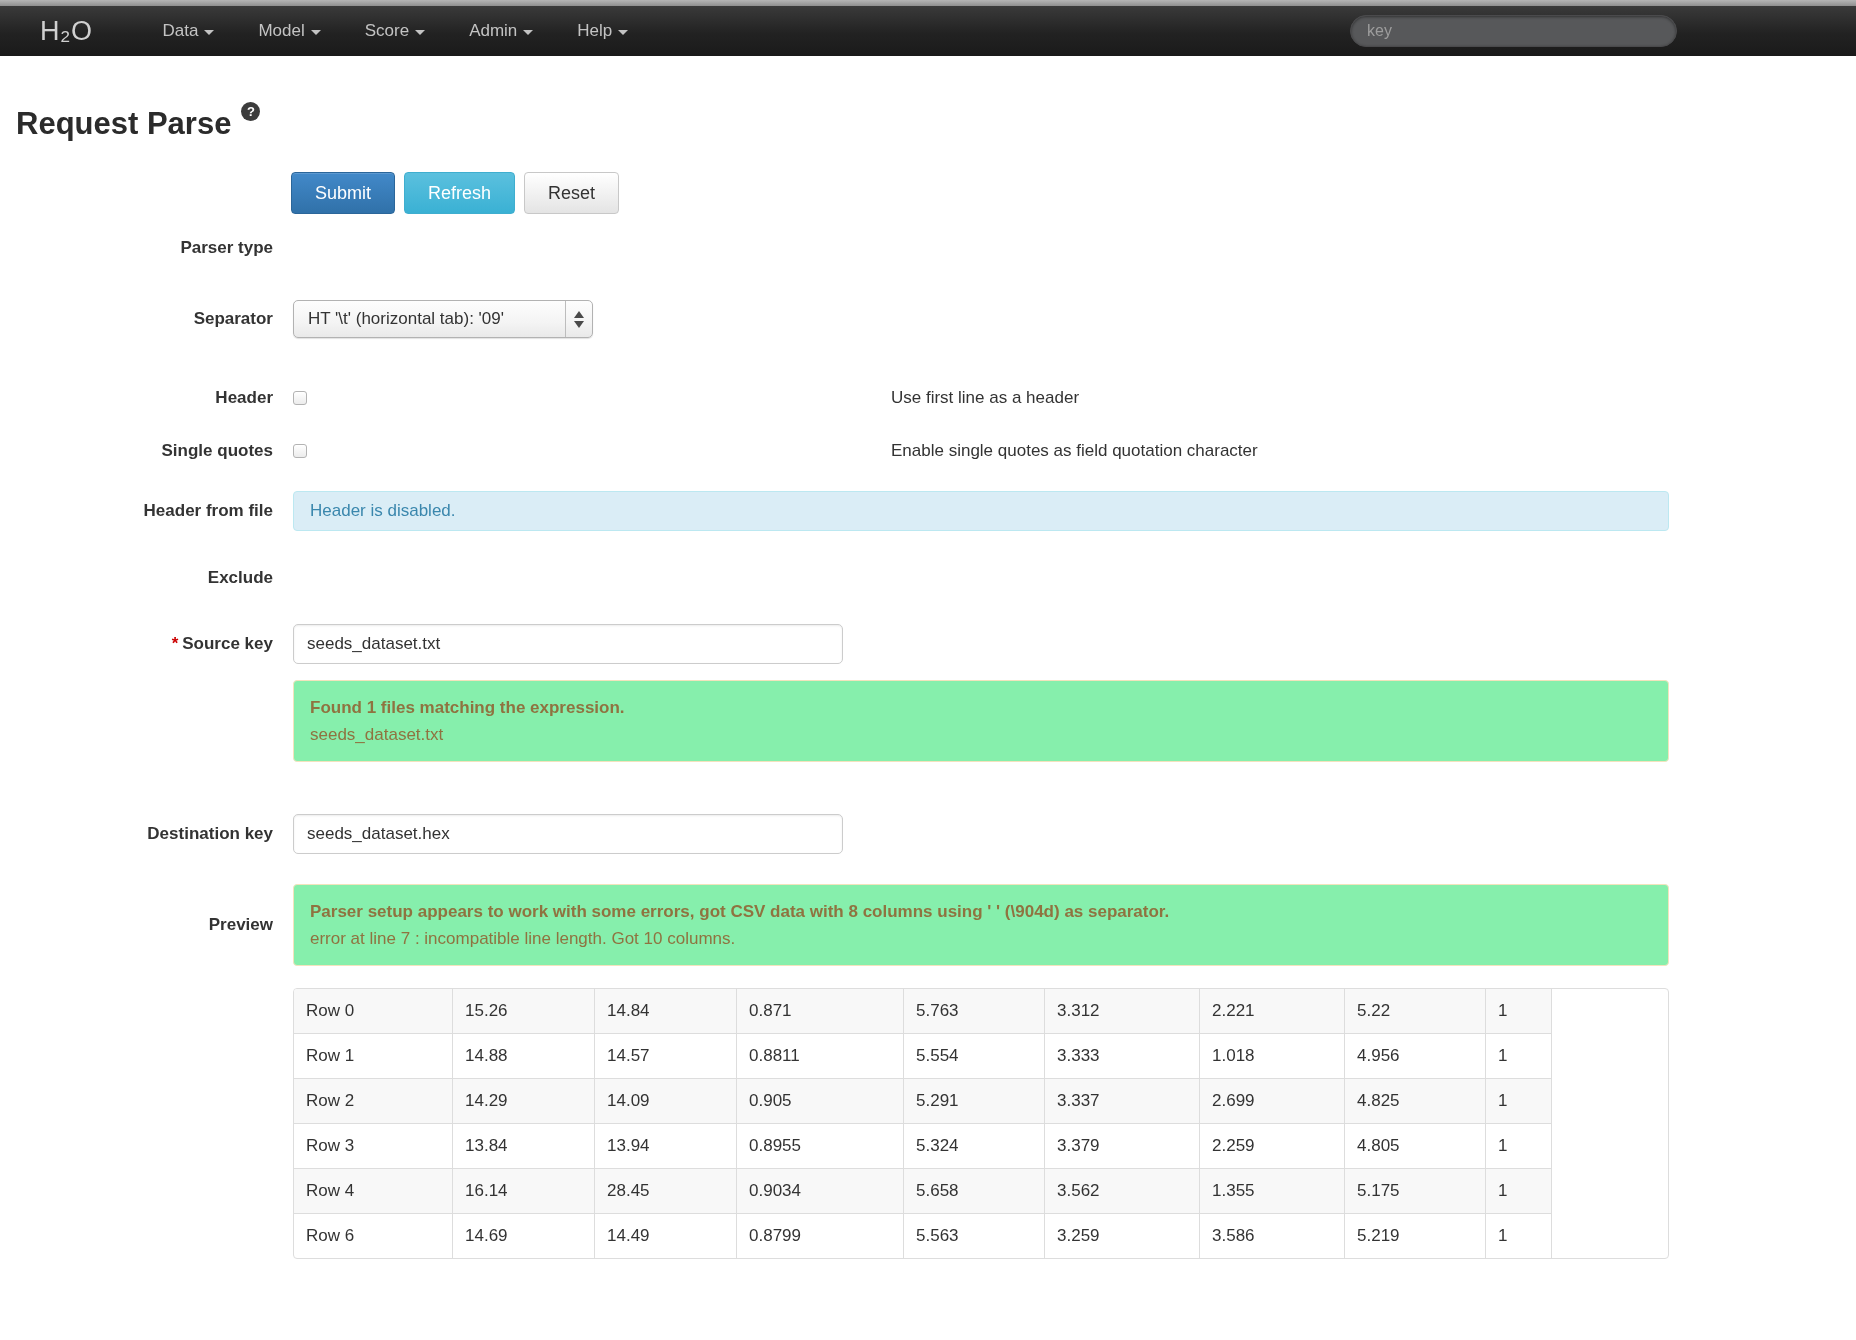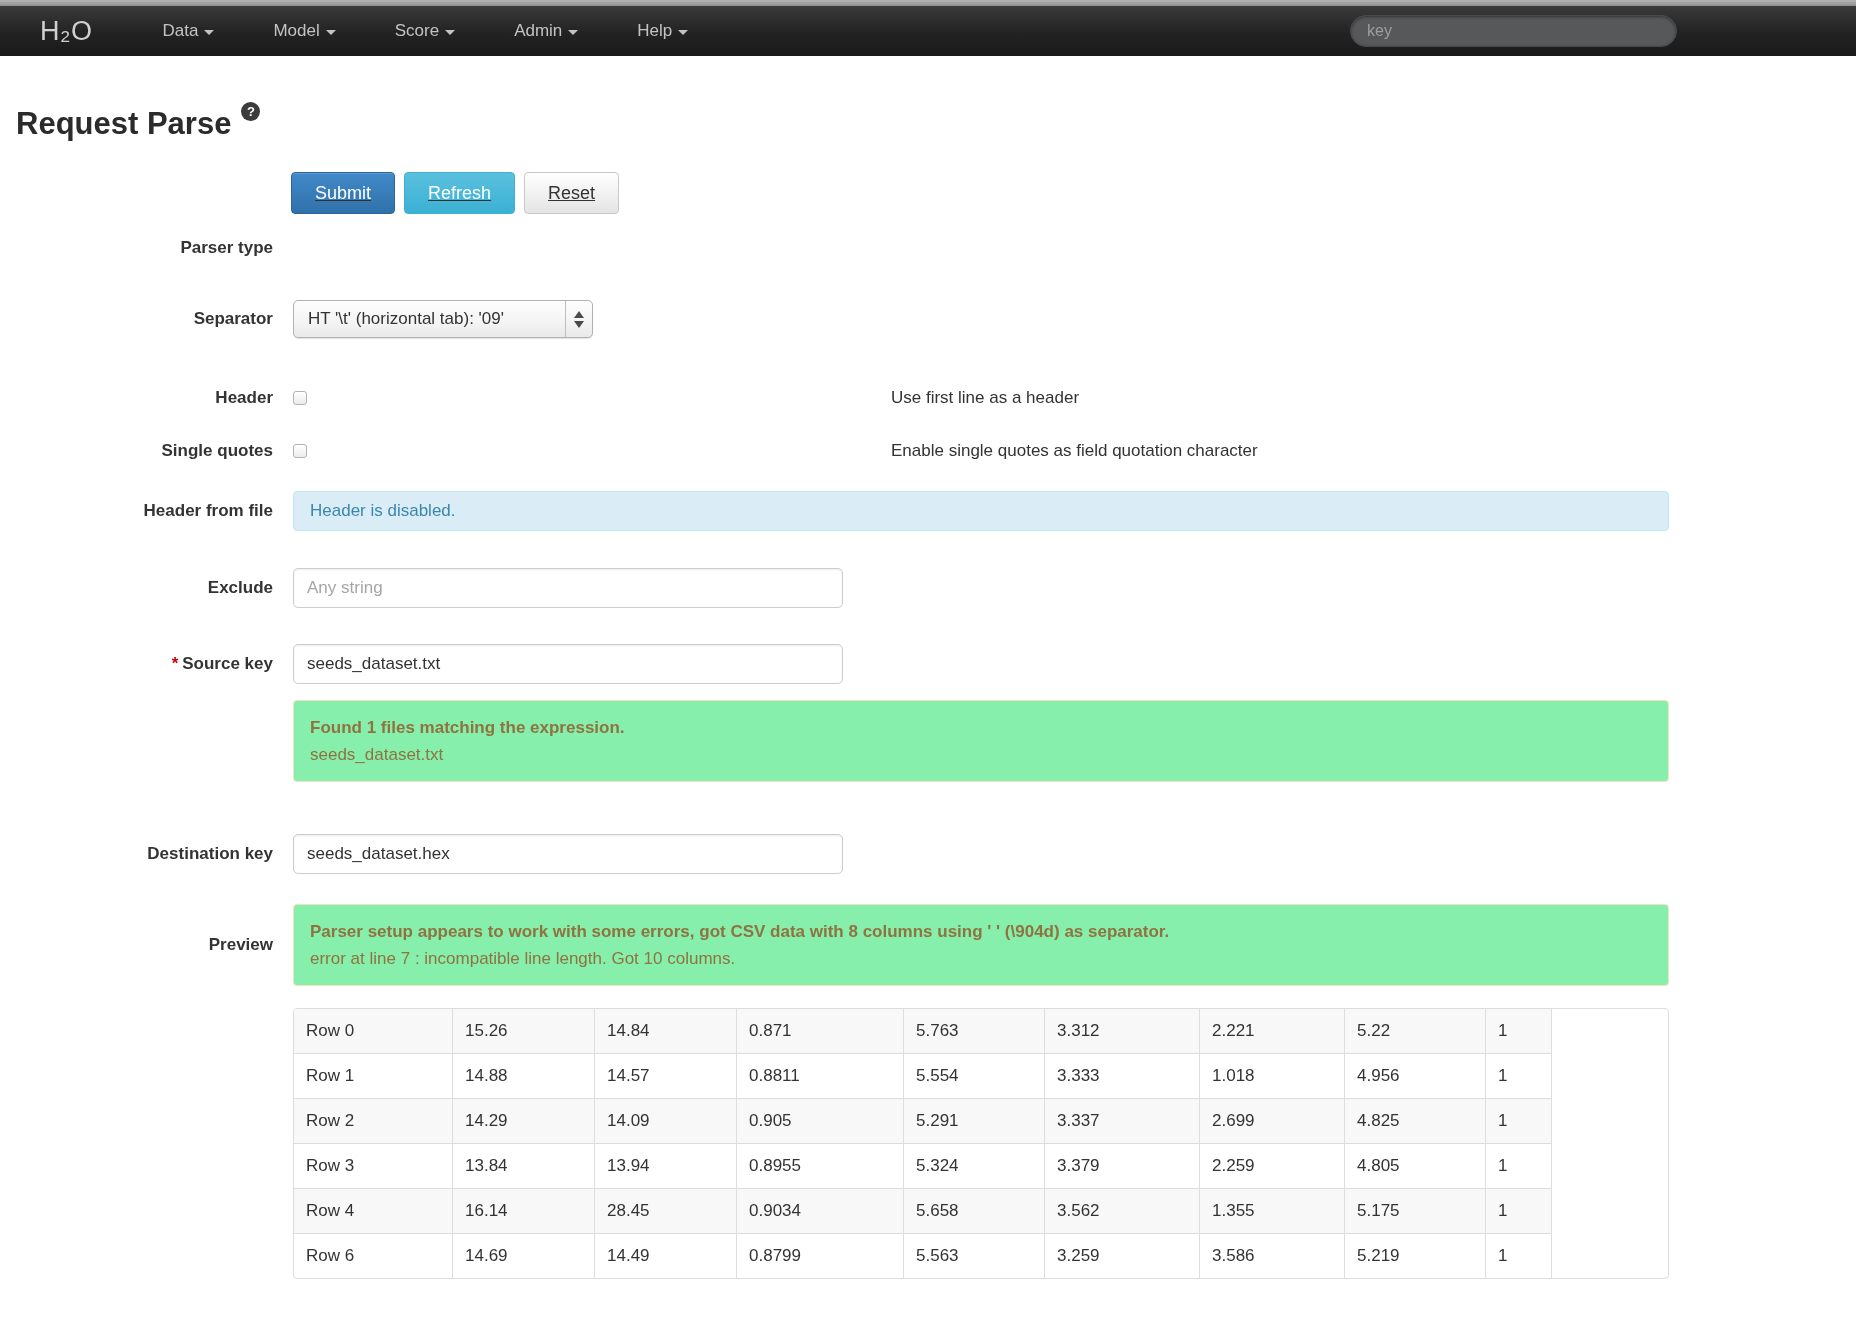--- a/index.html
+++ b/index.html
@@ -6,41 +6,41 @@
   html,body { width:1856px; height:1340px; overflow:hidden; background:#fff;
               font-family:"Liberation Sans", sans-serif; color:#333; }
 
   
   .top-strip { height:6px; background:linear-gradient(180deg,#b5b5b5,#8f8f8f); }
 
   
   .navbar { height:50px; background:linear-gradient(180deg,#3a3a3a 0%,#222 55%,#1a1a1a 100%);
             display:flex; align-items:center; position:relative; }
   .brand { color:#d0d0d0; font-size:27px; margin-left:40px; letter-spacing:.5px; }
-  .nav-menu { list-style:none; display:flex; margin-left:48px;gap:15px; }
+  .nav-menu { list-style:none; display:flex; margin-left:48px; }
   .nav-menu li { color:#c3c3c3; font-size:17px; padding:0 22px; cursor:pointer;
                  display:flex; align-items:center; height:50px; }
   .caret { display:inline-block; width:0; height:0; margin-left:6px; margin-top:2px;
            border-left:5px solid transparent; border-right:5px solid transparent;
            border-top:5px solid #c3c3c3; }
   .nav-search { position:absolute; right:179px; top:9px; width:327px; height:32px;
                 background:#57585a; border:1px solid #4a4a4c; border-radius:16px;
                 color:#b9b9b9; font-size:16px; padding:0 16px; outline:none;
                 box-shadow:inset 0 1px 3px rgba(0,0,0,.45); }
   .nav-search::placeholder { color:#9d9d9d; }
 
   
   .page-head { margin:50px 0 0 16px; display:flex; align-items:flex-start; }
   .page-title { font-size:31px; font-weight:bold; color:#2b2b2b; line-height:36px; }
   .help-badge { width:19px; height:19px; border-radius:50%; background:#3c3c3c; color:#fff;
                 font-size:13px; font-weight:bold; display:flex; align-items:center;
                 justify-content:center; margin:-4px 0 0 10px; cursor:pointer; }
 
   
-  .toolbar { margin:30px 13px 0 291px; display:flex; gap:9px;text-decoration:underline; }
+  .toolbar { margin:30px 13px 0 291px; display:flex; gap:9px; }
   .btn { height:42px; padding:0 23px; font-size:18px; border-radius:4px; cursor:pointer;
          font-family:"Liberation Sans", sans-serif; }
   .btn-primary { color:#fff; border:1px solid #2b669a;
                  background:linear-gradient(180deg,#4289c9,#3071a9);
                  box-shadow:inset 0 1px 0 rgba(255,255,255,.15); }
   .btn-info { color:#fff; border:1px solid #3faecf;
               background:linear-gradient(180deg,#5bc0de,#3ab1d4); }
   .btn-default { color:#333; border:1px solid #c8c8c8;
                  background:linear-gradient(180deg,#ffffff,#e4e4e4); }
 
@@ -181,21 +181,20 @@
   <span class="row-help">Enable single quotes as field quotation character</span>
 </div>
 
 <div class="form-row mt-hff">
   <span class="row-label">Header from file</span>
   <div class="alert alert-info">Header is disabled.</div>
 </div>
 
 <div class="form-row mt-excl">
   <span class="row-label">Exclude</span>
-  <input class="text-input" placeholder="Any string" style="">
 </div>
 
 <div class="form-row mt-src">
   <span class="row-label"><span class="req">*</span><span>Source key</span></span>
   <input class="text-input" value="seeds_dataset.txt" style="">
 </div>
 
 <div class="msg-row">
   <div class="alert alert-warning">
     <div class="alert-title">Found 1 files matching the expression.</div>

